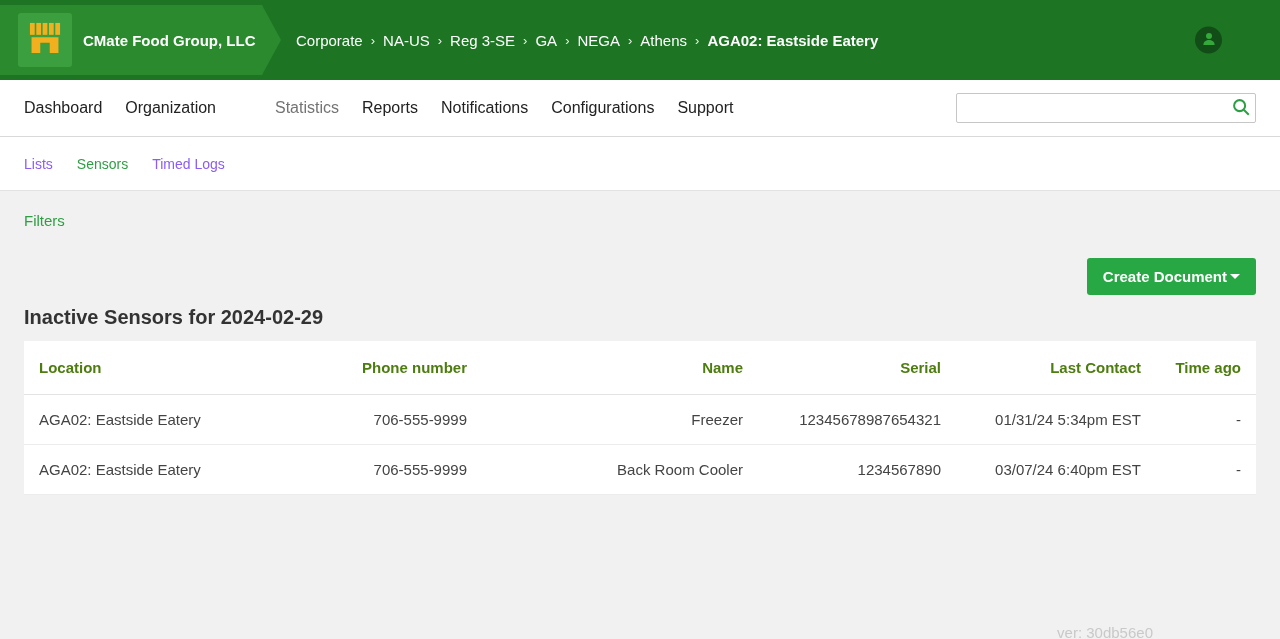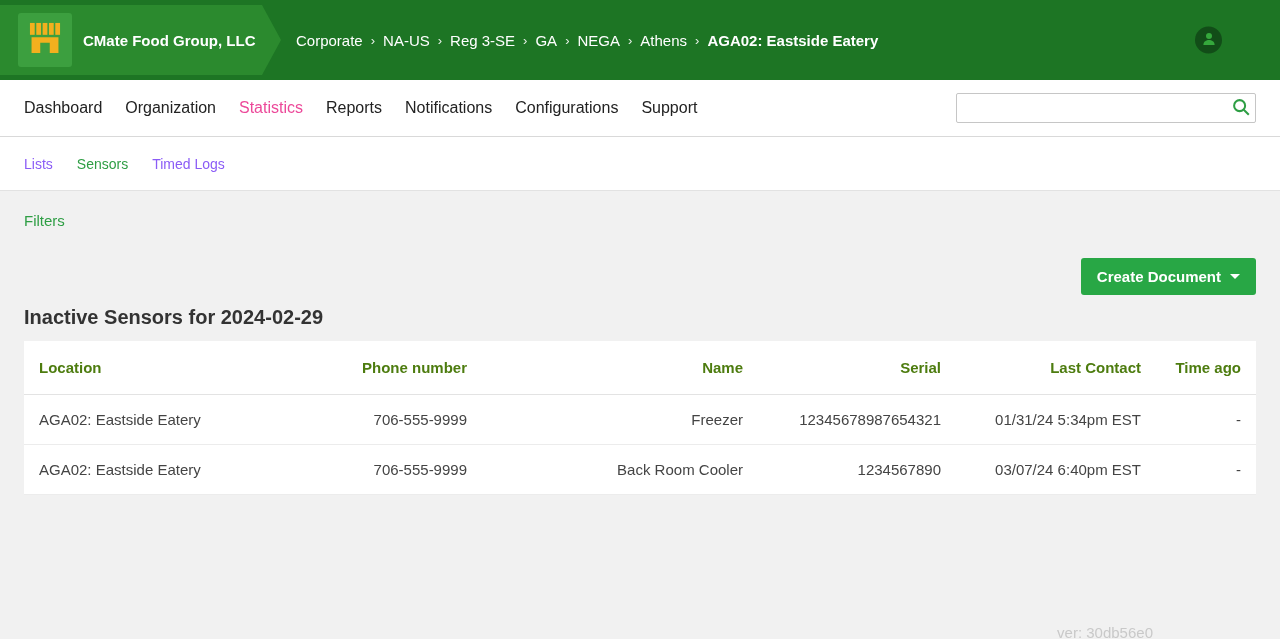--- a/index.html
+++ b/index.html
@@ -30,21 +30,21 @@
     width: 27px; height: 27px; border-radius: 50%; background: #124d18;
     display: flex; align-items: center; justify-content: center; cursor: pointer;
   }
 
   
   .mainnav {
     height: 57px; background: #fff; border-bottom: 1px solid #d9d9d9;
     display: flex; align-items: center; padding: 0 24px; position: relative;
   }
   .nav-item { font-size: 16px; color: #222; margin-right: 23px; cursor: pointer; white-space: nowrap; }
-  .nav-item.active { color: #ec4899; }
+  .nav-item.active { color: #737373; margin-left: 36px; }
   .search-wrap {
     position: absolute; right: 24px; top: 50%; transform: translateY(-50%);
     width: 300px; height: 30px;
   }
   .search-wrap input {
     width: 100%; height: 100%; border: 1px solid #c6c6c6; border-radius: 2px;
     padding: 0 30px 0 8px; font-size: 14px; font-family: "Liberation Sans", sans-serif;
     outline: none; background: #fff;
   }
   .search-icon { position: absolute; right: 4px; top: 3px; cursor: pointer; }
@@ -57,21 +57,21 @@
   .subnav-item { font-size: 14px; color: #8b5cf6; margin-right: 24px; cursor: pointer; }
   .subnav-item.active { color: #2e9e44; }
 
   
   .content { background: #f1f1f1; height: 484px; padding: 0 24px; position: relative; }
   .filters-link { display: inline-block; margin-top: 21px; color: #2e9e44; font-size: 15px; cursor: pointer; }
   .toolbar-row { display: flex; justify-content: flex-end; margin-top: 28px; }
   .create-btn {
     background: #28a745; color: #fff; border: none; border-radius: 3px;
     font-family: "Liberation Sans", sans-serif; font-size: 15px; font-weight: bold;
-    padding: 10px 16px; display: flex; align-items: center; gap: 9px; cursor: pointer;
+    padding: 10px 16px; display: flex; align-items: center; gap: 3px; cursor: pointer;
   }
   .caret-down {
     width: 0; height: 0; display: inline-block;
     border-left: 5px solid transparent; border-right: 5px solid transparent;
     border-top: 5px solid #fff;
   }
   .heading { font-size: 20px; color: #333; font-weight: bold; margin-top: 11px; }
 
   table.sensors { width: 100%; border-collapse: collapse; table-layout: fixed; background: #fff; margin-top: 12px; }
   table.sensors th {

